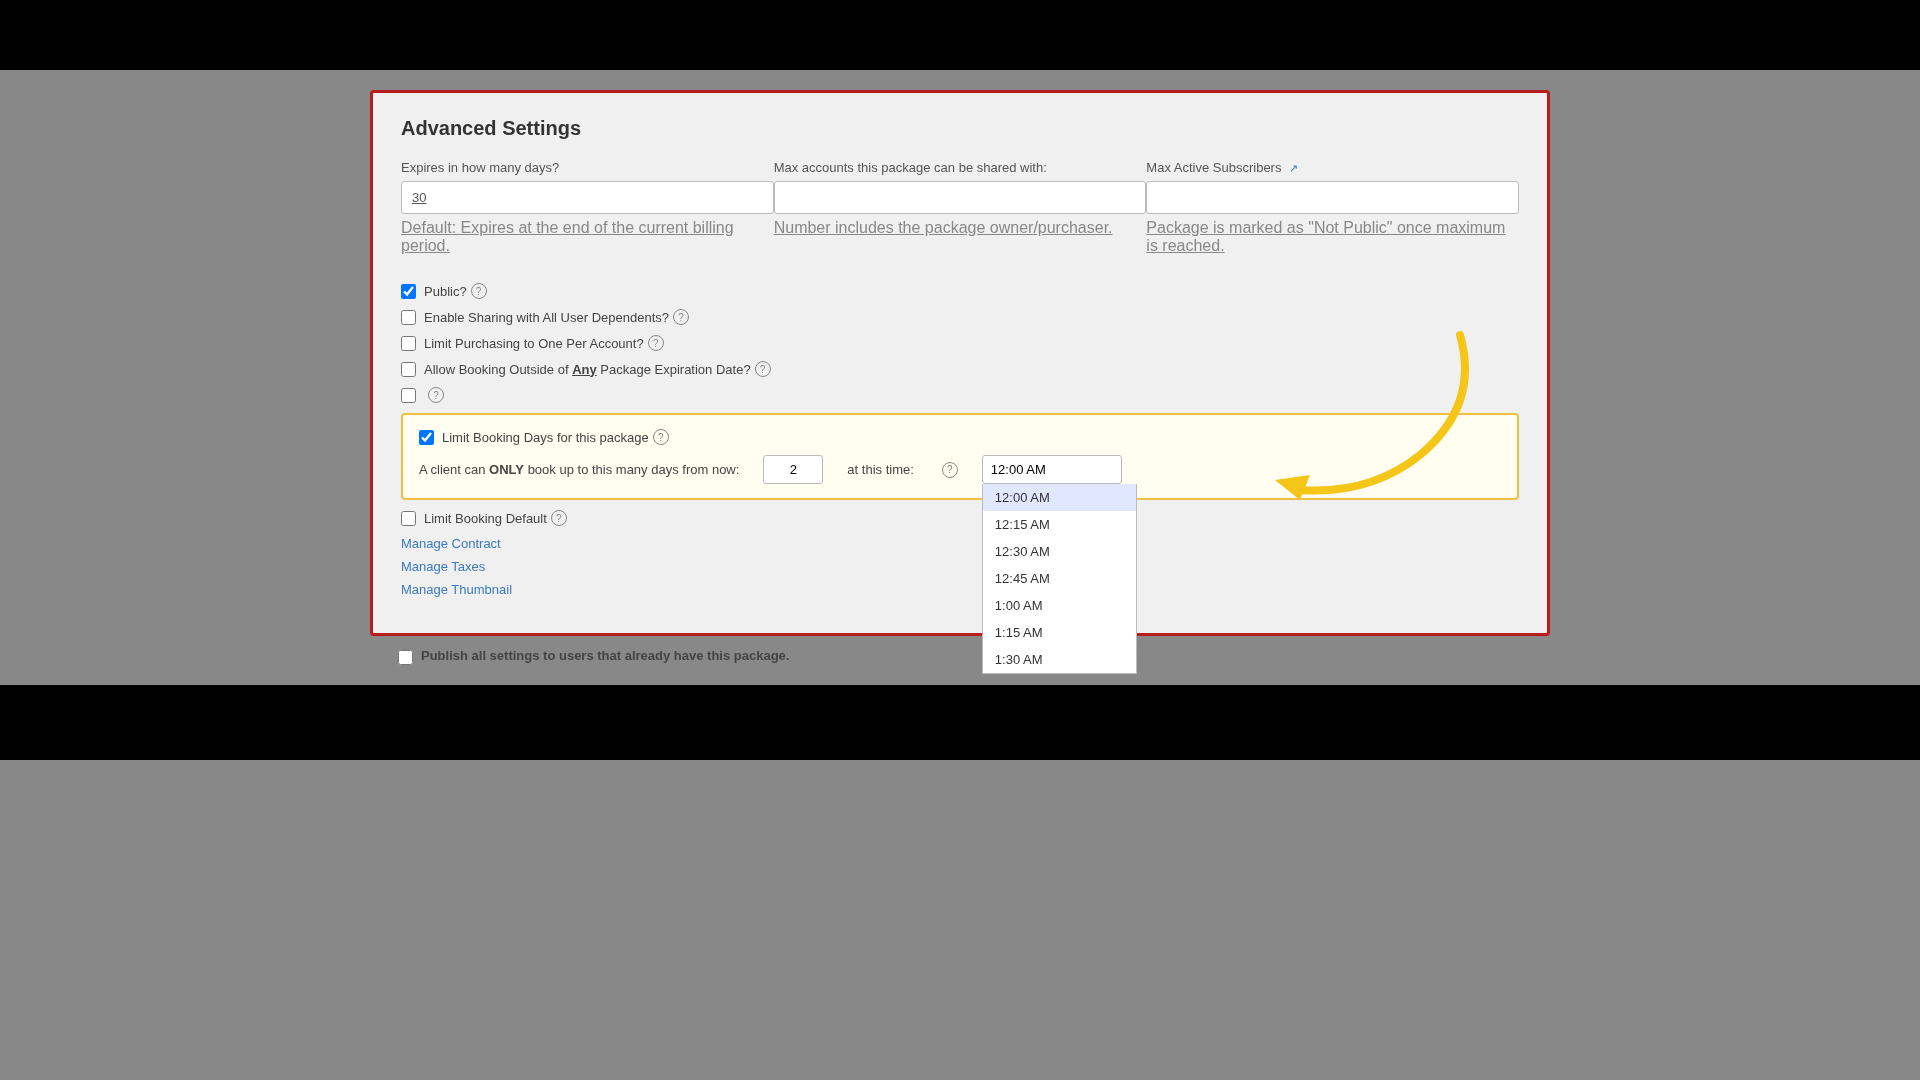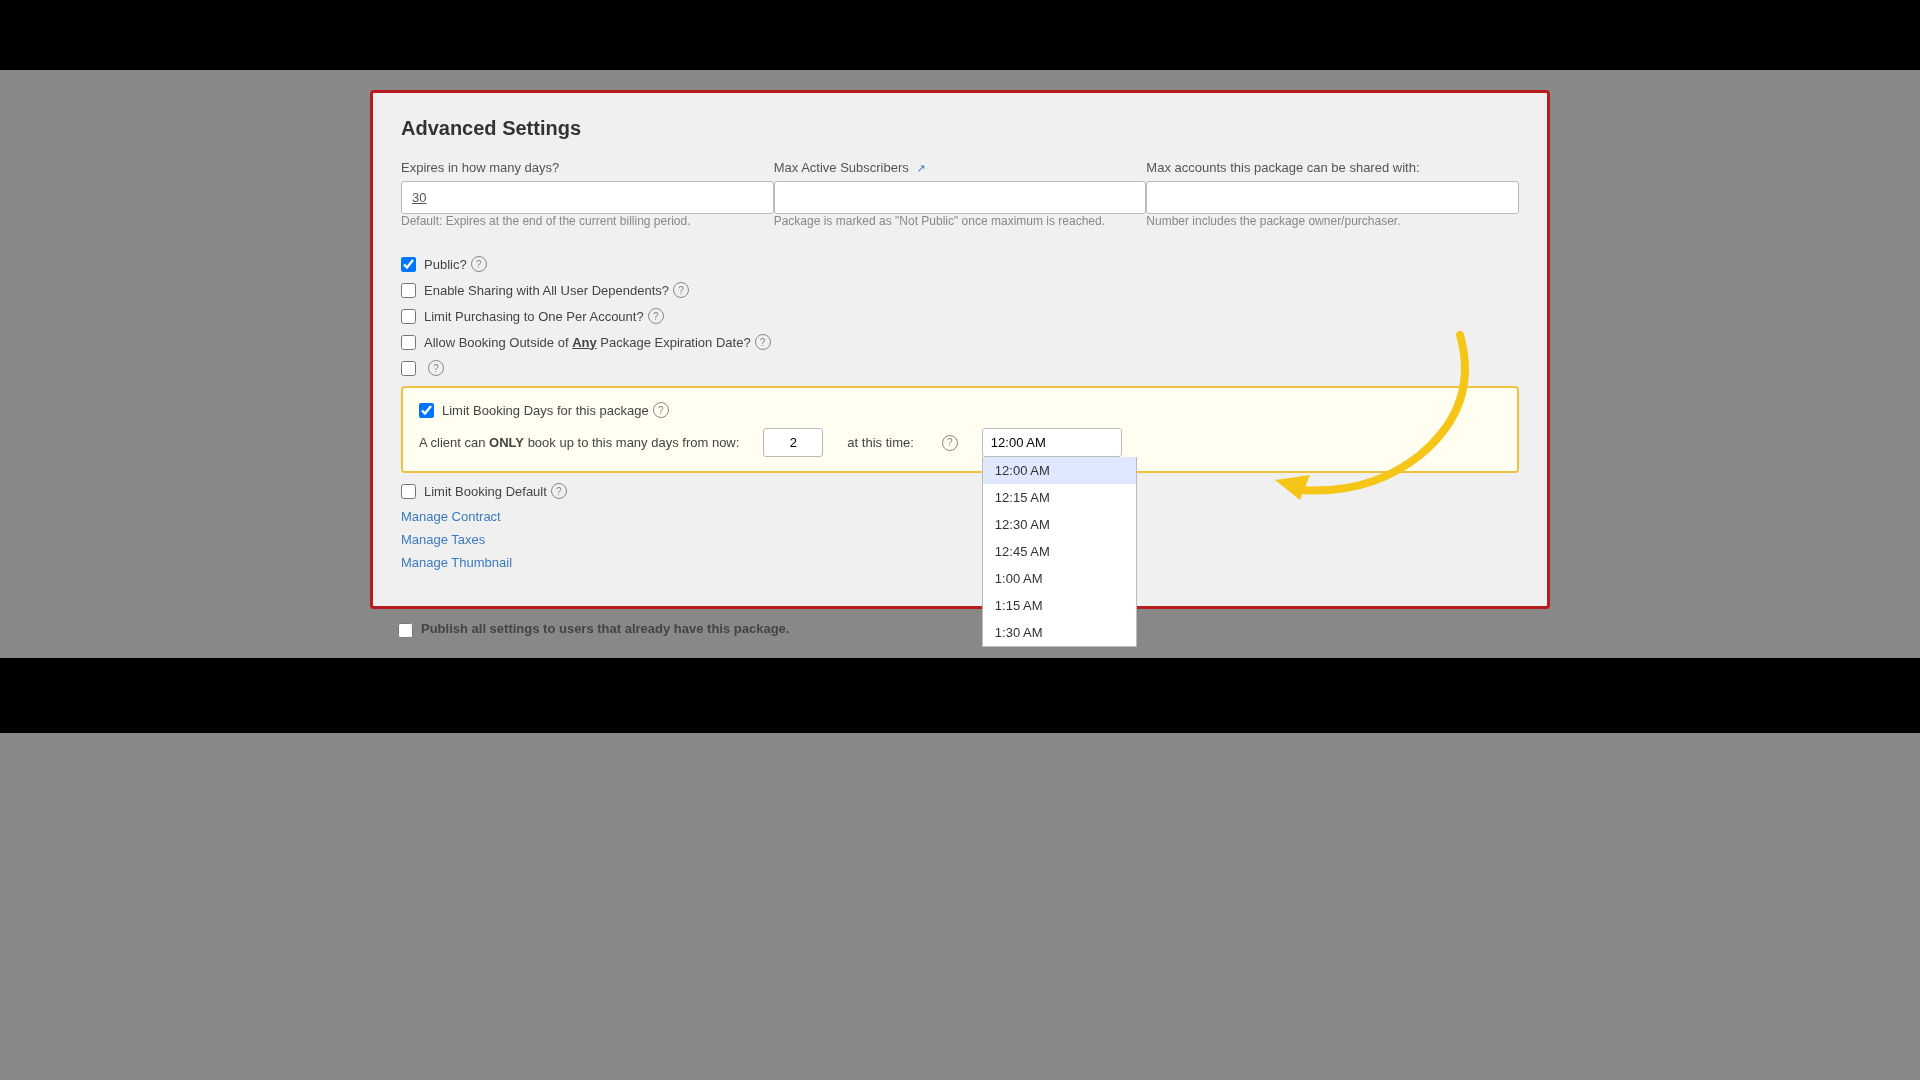--- a/index.html
+++ b/index.html
@@ -66,22 +66,24 @@
       padding: 8px 10px;
       border: 1px solid #bbb;
       border-radius: 3px;
       background: #fff;
       font-size: 13px;
       color: #555;
       text-decoration: underline;
     }
 
     .field-helper {
-      font-size: 12px;
+      font-size: 16px;
       color: #888;
+      margin-top: 5px;
+      text-decoration: underline;
     }
 
     .divider {
       height: 20px;
     }
 
     .checkbox-row {
       display: flex;
       align-items: center;
       margin-bottom: 10px;
@@ -238,31 +240,31 @@
 
       <div class="section-title">Advanced Settings</div>
 
       <div class="fields-row">
         <div class="field-group">
           <div class="field-label">Expires in how many days?</div>
           <input type="text" class="field-input" value="30" style="">
           <div class="field-helper">Default: Expires at the end of the current billing period.</div>
         </div>
         <div class="field-group">
+          <div class="field-label">Max accounts this package can be shared with:</div>
+          <input type="text" class="field-input" value="" style="">
+          <div class="field-helper">Number includes the package owner/purchaser.</div>
+        </div>
+        <div class="field-group">
           <div class="field-label">
             <span>Max Active Subscribers</span>
             <span class="ext-link-icon">↗</span>
           </div>
           <input type="text" class="field-input" value="" style="">
           <div class="field-helper">Package is marked as "Not Public" once maximum is reached.</div>
-        </div>
-        <div class="field-group">
-          <div class="field-label">Max accounts this package can be shared with:</div>
-          <input type="text" class="field-input" value="" style="">
-          <div class="field-helper">Number includes the package owner/purchaser.</div>
         </div>
       </div>
 
       <div class="divider"></div>
 
       <div class="checkbox-row">
         <input type="checkbox" checked="" style="">
         <span>Public?</span>
         <span class="help-icon">?</span>
       </div>

